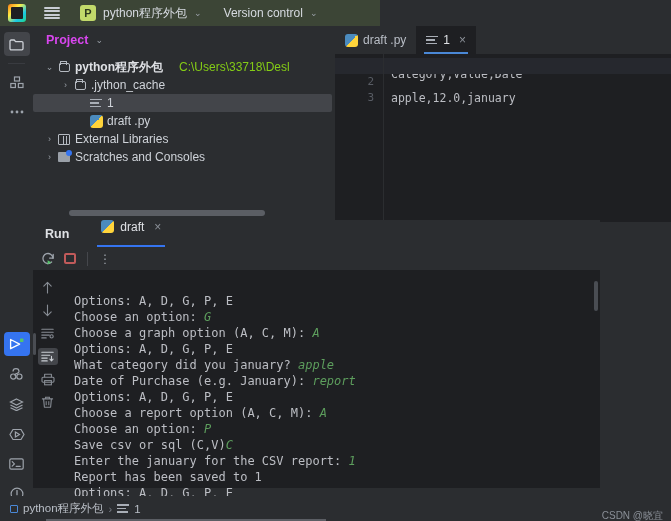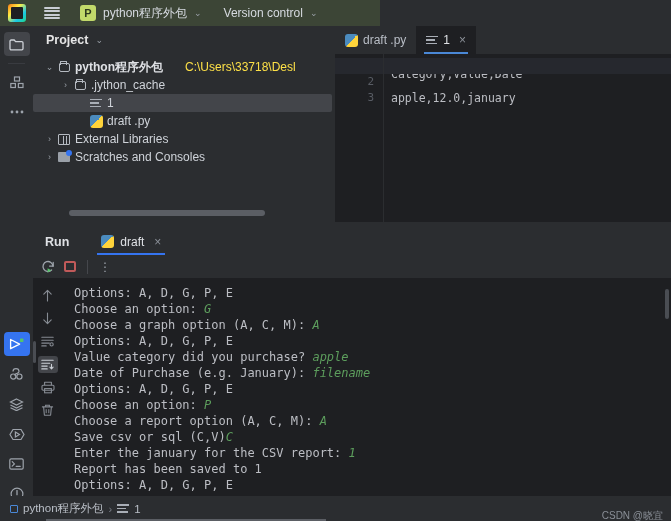--- a/index.html
+++ b/index.html
@@ -65,21 +65,21 @@
      display: flex; flex-direction: column; align-items: center; }
 
   
   .project {
     position: absolute; left: 33px; top: 26px; width: 302px; height: 196px;
     background: #2b2d30;
   }
   .project-header {
     height: 28px; display: flex; align-items: center; padding-left: 13px;
   }
-  .project-title { color: #e5e5e5; font-size: 12.5px; font-weight: bold; }
+  .project-title { color: #d946ef; font-size: 12.5px; font-weight: bold; }
   .tree { padding-top: 4px; font-size: 12px; color: #cfd3d9; }
   .tree-row {
     height: 18px; display: flex; align-items: center; white-space: nowrap;
     padding-left: 10px;
   }
   .tree-row.sel { background: #43454a; margin-right: 3px; border-radius: 2px; }
   .twisty {
     width: 13px; flex: none; color: #9aa0a8; font-size: 9px; text-align: center;
   }
   .ico { width: 16px; flex: none; display: flex; align-items: center; justify-content: center; margin-right: 3px; }
@@ -110,21 +110,21 @@
   }
   .scr-ico {
     width: 12px; height: 10px; background: #9aa0a8; border-radius: 1px; position: relative;
   }
   .scr-ico::after {
     content:""; position:absolute; right:-2px; top:-2px; width:6px; height:6px;
     background:#3574f0; border-radius:50%;
   }
   .tree-label { color: #cfd3d9; }
   .tree-label.bold { font-weight: bold; color: #dfe1e5; }
-  .tree-path { color: #fde047; margin-left: 22px; }
+  .tree-path { color: #84cc16; margin-left: 16px; }
   .hscroll {
     position: absolute; left: 36px; bottom: 6px; width: 196px; height: 6px;
     background: #5b5e64; border-radius: 3px;
   }
 
   
   .editor {
     position: absolute; left: 335px; top: 26px; width: 336px; height: 196px;
     background: #1e1f22;
   }
@@ -156,32 +156,32 @@
   .cur-line-hl {
     position: absolute; left: 0; top: 4px; width: 336px; height: 16px;
     background: #26282e;
   }
   .gutter-divider {
     position:absolute; left:48px; top:0; bottom:0; width:1px; background:#2b2d30;
   }
 
   
   .run-panel {
-    position: absolute; left: 33px; top: 228px; width: 638px; height: 268px;
+    position: absolute; left: 33px; top: 220px; width: 567px; height: 268px;
     background: #1e1f22;
   }
   .run-divider {
     position: absolute; left: 33px; top: 222px; width: 638px; height: 6px; background: #2b2d30;
   }
   .run-tabs { height: 27px; display: flex; align-items: center; background: #2b2d30; }
   .run-title {
     font-size: 12.5px; color: #dfe1e5; font-weight: bold; margin-left: 12px;
   }
   .run-tab {
-    margin-left: 28px; height: 27px; display: flex; align-items: center; gap: 6px;
+    margin-left: 28px; height: 27px; display: flex; gap: 6px;
     font-size: 12px; color: #dfe1e5; position: relative; padding: 0 4px;
   }
   .run-tab.active::after {
     content:""; position:absolute; left:0; right:0; bottom:0; height:2px; background:#3574f0;
   }
   .run-toolbar {
     height: 24px; display: flex; align-items: center; gap: 9px; padding-left: 8px;
     background: #2b2d30; border-bottom: 1px solid #1e1f22;
   }
   .rerun-ico { width: 14px; height: 14px; position: relative; color: #9da3ab; }
@@ -195,21 +195,21 @@
   .console-gutter {
     width: 29px; background: #1e1f22; padding-top: 8px;
     display: flex; flex-direction: column; align-items: center; gap: 6px;
   }
   .cg-btn {
     width: 20px; height: 17px; display: flex; align-items: center; justify-content: center;
     color: #868b93; border-radius: 3px;
   }
   .cg-btn.sel { background: #43454a; color: #ccd0d6; }
   .console-text {
-    flex: 1; padding: 6px 0 0 12px;
+    flex: 1; padding: 22px 0 0 12px;
     font-family: "DejaVu Sans Mono", monospace; font-size: 12px; color: #bcbec4;
   }
   .console-text .ln { height: 16px; line-height: 16px; white-space: pre; }
   .inp { color: #5d9e5d; font-style: italic; }
   .console-scroll-knob {
     position: absolute; right: 2px; top: 10px; width: 4px; height: 30px;
     background: #4a4d53; border-radius: 2px;
   }
   .console-left-nub {
     position: absolute; left: 0px; top: 62px; width: 3px; height: 22px;
@@ -483,25 +483,25 @@
               <path d="M5.2 5.2v4M7.8 5.2v4" fill="none" stroke="currentColor" stroke-width="1"></path>
             </svg>
         </div>
       </div>
 
       <div class="console-text">
         <div class="ln"><span>Options: A, D, G, P, E</span><span class="inp"></span></div>
         <div class="ln"><span>Choose an option: </span><span class="inp">G</span></div>
         <div class="ln"><span>Choose a graph option (A, C, M): </span><span class="inp">A</span></div>
         <div class="ln"><span>Options: A, D, G, P, E</span><span class="inp"></span></div>
-        <div class="ln"><span>Value category did you purchase? </span><span class="inp">apple</span></div>
-        <div class="ln"><span>Date of Purchase (e.g. January): </span><span class="inp">filename</span></div>
+        <div class="ln"><span>What category did you january? </span><span class="inp">apple</span></div>
+        <div class="ln"><span>Date of Purchase (e.g. January): </span><span class="inp">report</span></div>
         <div class="ln"><span>Options: A, D, G, P, E</span><span class="inp"></span></div>
+        <div class="ln"><span>Choose a report option (A, C, M): </span><span class="inp">A</span></div>
         <div class="ln"><span>Choose an option: </span><span class="inp">P</span></div>
-        <div class="ln"><span>Choose a report option (A, C, M): </span><span class="inp">A</span></div>
         <div class="ln"><span>Save csv or sql (C,V)</span><span class="inp">C</span></div>
         <div class="ln"><span>Enter the january for the CSV report: </span><span class="inp">1</span></div>
         <div class="ln"><span>Report has been saved to 1</span><span class="inp"></span></div>
         <div class="ln"><span>Options: A, D, G, P, E</span><span class="inp"></span></div>
 
       </div>
       <div class="console-scroll-knob"></div>
     </div>
   </div>
 

